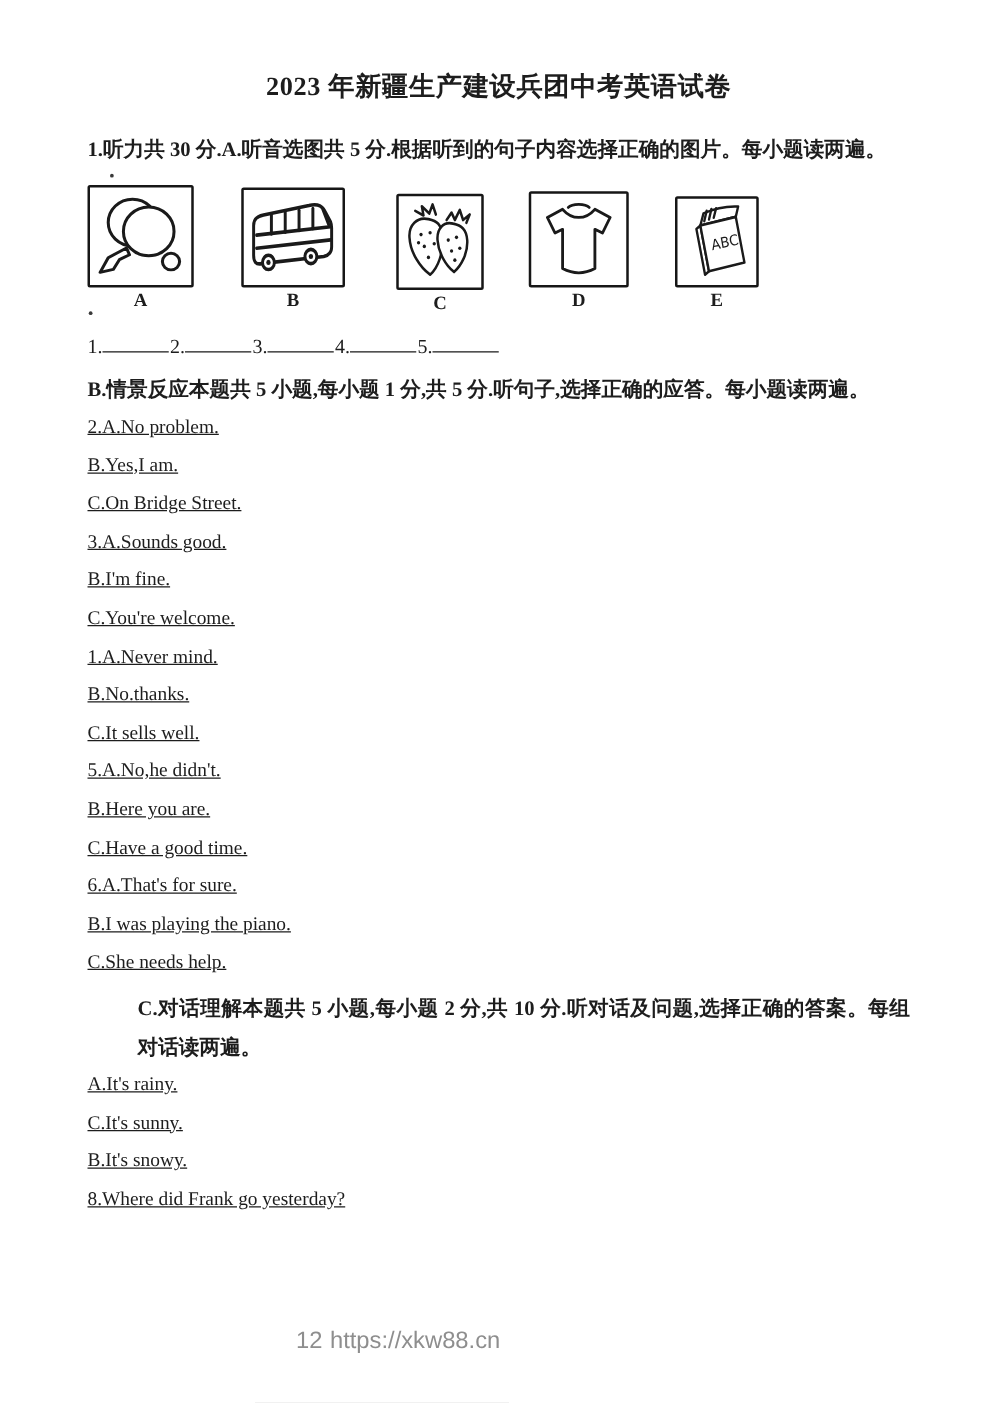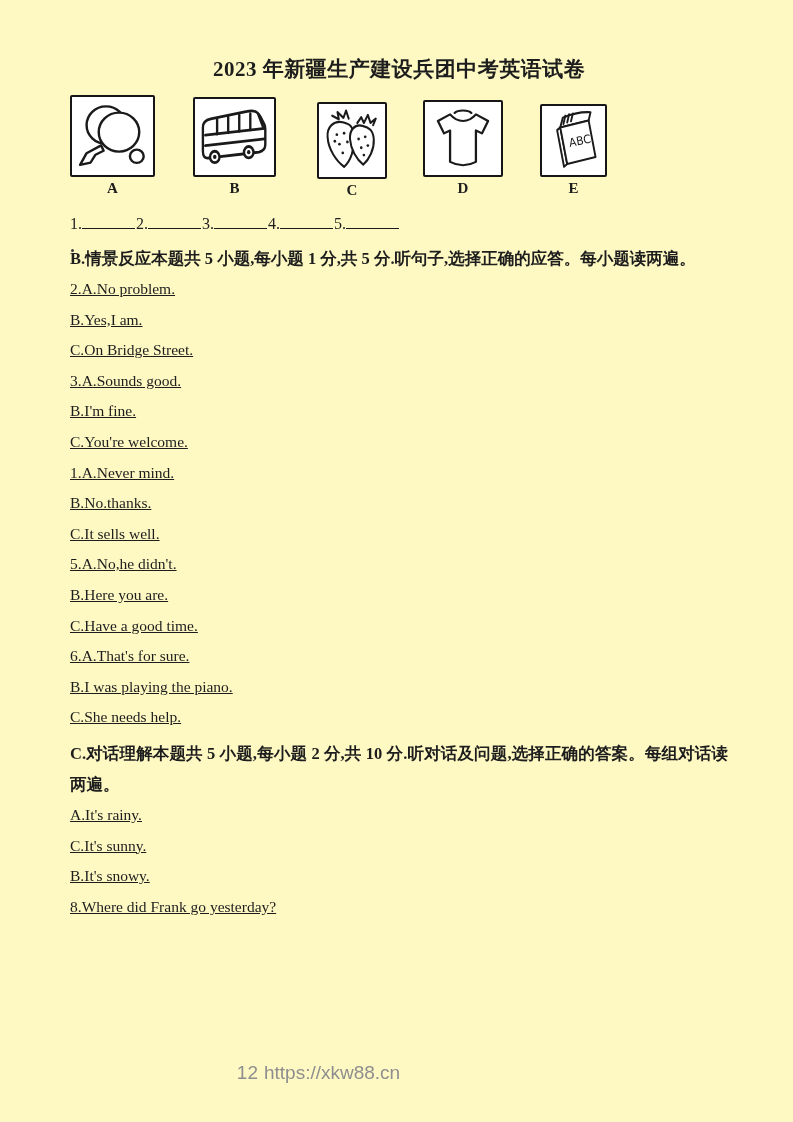--- a/index.html
+++ b/index.html
@@ -1,16 +1,16 @@
 <!DOCTYPE html>
 <html><head>
 <meta charset="utf-8">
 <style>
   html,body{margin:0;padding:0;background:#e8e8e8;}
-  .page{position:relative;width:793px;height:1122px;background:#fef9c3;overflow:hidden;
+  .page{position:relative;width:793px;height:1122px;background:#ffffff;overflow:hidden;
         font-family:"Liberation Serif","DejaVu Serif",serif;color:#1d1d1d;margin:0 auto;}
   .content{position:absolute;left:70px;top:0;width:658px;}
   .title{margin-top:56px;line-height:26px;text-align:center;font-size:21px;font-weight:700;letter-spacing:.5px;}
   .hdr{font-weight:700;font-size:16.5px;line-height:31px;}
   .hdr-a{margin-top:22px;white-space:nowrap;}
   .figs{margin-top:13px;height:106px;position:relative;}
   .fig{position:absolute;text-align:center;}
   .fig-box{border:2px solid #161616;border-radius:2px;background:#fff;box-sizing:border-box;}
   .fig-box svg{display:block;width:100%;height:100%;}
   .fig-label{font-weight:700;font-size:15px;margin-top:3px;font-family:"Liberation Serif",serif;}
@@ -18,21 +18,21 @@
   .fig-b{left:123px;top:2px} .fig-b .fig-box{width:83px;height:80px;}
   .fig-c{left:247px;top:7px} .fig-c .fig-box{width:70px;height:77px;}
   .fig-d{left:353px;top:5px} .fig-d .fig-box{width:80px;height:77px;}
   .fig-e{left:470px;top:9px} .fig-e .fig-box{width:67px;height:73px;}
   .blanks{margin-top:12px;font-size:16px;height:22px;}
   .blank{display:inline-block;margin-right:1px;}
   .blank-num{font-size:16px;}
   .blank-line{display:inline-block;width:53px;height:15px;border-bottom:1.6px solid #1a1a1a;}
   .hdr-b{margin-top:8px;}
   .opt{font-size:15.5px;line-height:30.6px;white-space:nowrap;text-decoration:underline;}
-  .hdr-c{margin-top:5px;text-align:justify;}
+  .hdr-c{margin-top:5px;text-align:justify;margin-left:40px;}
   .footer{position:absolute;left:0;width:637px;top:1062px;text-align:center;
           font-family:"Liberation Sans","DejaVu Sans",sans-serif;font-size:19px;color:#8e8e8e;}
   .footer span{margin:0 3px;}
   .dot{position:absolute;width:3px;height:3px;background:#3a3a3a;border-radius:50%;}
   .dot-1{left:88px;top:139px;}
   .dot-2{left:71px;top:249px;}
   svg .ln{fill:none;stroke:#1a1a1a;stroke-width:3;stroke-linecap:round;stroke-linejoin:round;}
   svg .wh{fill:#ffffff;stroke:#1a1a1a;stroke-width:3;stroke-linecap:round;stroke-linejoin:round;}
   svg .sd{fill:#1a1a1a;stroke:none;}
 </style>
@@ -40,20 +40,21 @@
 <body>
 
 <div class="page">
   <span class="dot dot-1"></span>
   <span class="dot dot-2"></span>
 
   <div class="content">
 
     <div class="title">2023 年新疆生产建设兵团中考英语试卷</div>
 
+    <div class="hdr hdr-a">1.听力共 30 分.A.听音选图共 5 分.根据听到的句子内容选择正确的图片。每小题读两遍。</div>
 
     <div class="figs">
 
       <div class="fig fig-a">
         <div class="fig-box">
           <svg viewBox="0 0 100 100" preserveAspectRatio="none">
             <circle class="wh" cx="42" cy="36" r="24"></circle>
             <circle class="wh" cx="58" cy="45" r="25"></circle>
             <path class="wh" d="M36 62 L18 72 L10 87 L23 84 L29 74 L39 69 Z"></path>
             <circle class="wh" cx="80" cy="76" r="8.5"></circle>

